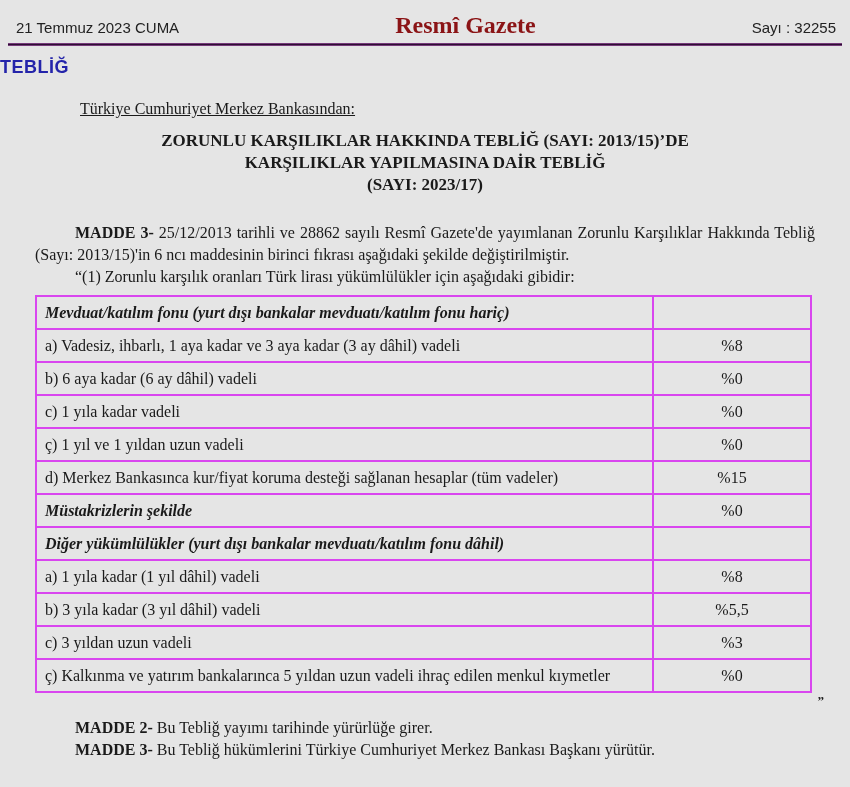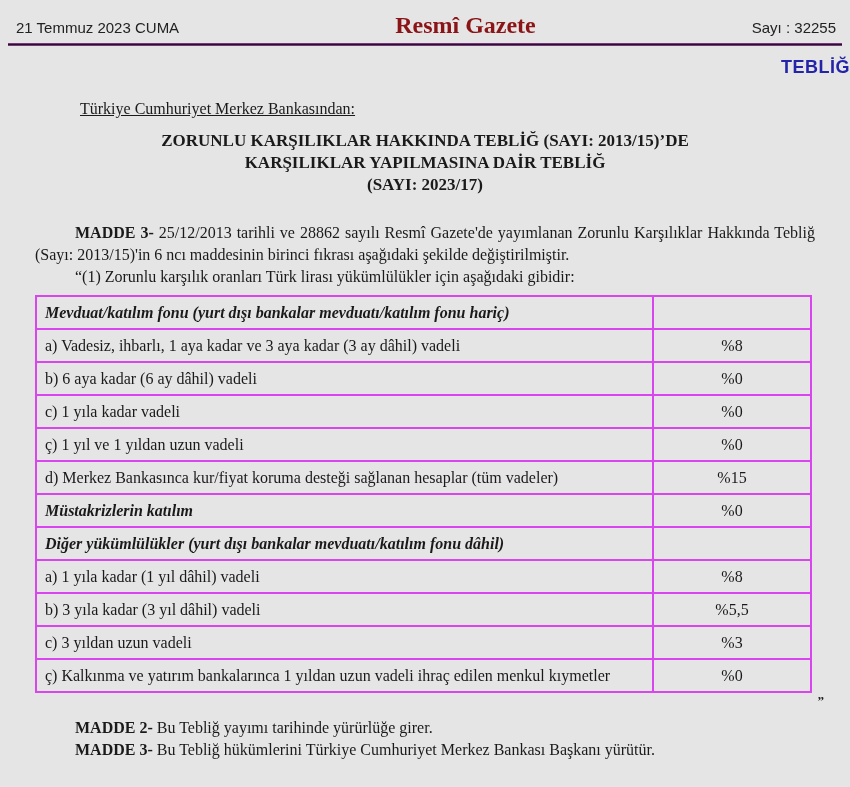--- a/index.html
+++ b/index.html
@@ -35,21 +35,21 @@
     white-space: nowrap;
   }
   .header-rule {
     height: 3px;
     margin: 0 8px;
     background: linear-gradient(to bottom, #9a4d9e, #2c1032, #9a4d9e);
   }
   
   .section-heading {
     margin-top: 11px;
-    text-align: right;
+    text-align: left;
     font-family: "Liberation Sans", "DejaVu Sans", sans-serif;
     font-size: 18px;
     font-weight: bold;
     color: #2424aa;
     letter-spacing: 0.5px;
   }
   
   .issuer {
     margin: 22px 0 0 80px;
     font-size: 16px;
@@ -158,41 +158,41 @@
       </tr>
       <tr>
         <td class="lbl">ç) 1 yıl ve 1 yıldan uzun vadeli</td>
         <td class="val">%0</td>
       </tr>
       <tr>
         <td class="lbl">d) Merkez Bankasınca kur/fiyat koruma desteği sağlanan hesaplar (tüm vadeler)</td>
         <td class="val">%15</td>
       </tr>
       <tr class="cat">
-        <td class="lbl">Müstakrizlerin katılım</td>
+        <td class="lbl">Müstakrizlerin şekilde</td>
         <td class="val">%0</td>
       </tr>
       <tr class="cat">
         <td class="lbl">Diğer yükümlülükler (yurt dışı bankalar mevduatı/katılım fonu dâhil)</td>
         <td class="val"></td>
       </tr>
       <tr>
         <td class="lbl">a) 1 yıla kadar (1 yıl dâhil) vadeli</td>
         <td class="val">%8</td>
       </tr>
       <tr>
         <td class="lbl">b) 3 yıla kadar (3 yıl dâhil) vadeli</td>
         <td class="val">%5,5</td>
       </tr>
       <tr>
         <td class="lbl">c) 3 yıldan uzun vadeli</td>
         <td class="val">%3</td>
       </tr>
       <tr>
-        <td class="lbl">ç) Kalkınma ve yatırım bankalarınca 1 yıldan uzun vadeli ihraç edilen menkul kıymetler</td>
+        <td class="lbl">ç) Kalkınma ve yatırım bankalarınca 5 yıldan uzun vadeli ihraç edilen menkul kıymetler</td>
         <td class="val">%0</td>
       </tr>
     </tbody>
   </table>
 
   <div class="closing-quote">”</div>
 
   <div class="body-block end-articles">
     <p class="para"><b class="madde">MADDE 2-</b><span> Bu Tebliğ yayımı tarihinde yürürlüğe girer.</span></p>
     <p class="para"><b class="madde">MADDE 3-</b><span> Bu Tebliğ hükümlerini Türkiye Cumhuriyet Merkez Bankası Başkanı yürütür.</span></p>

